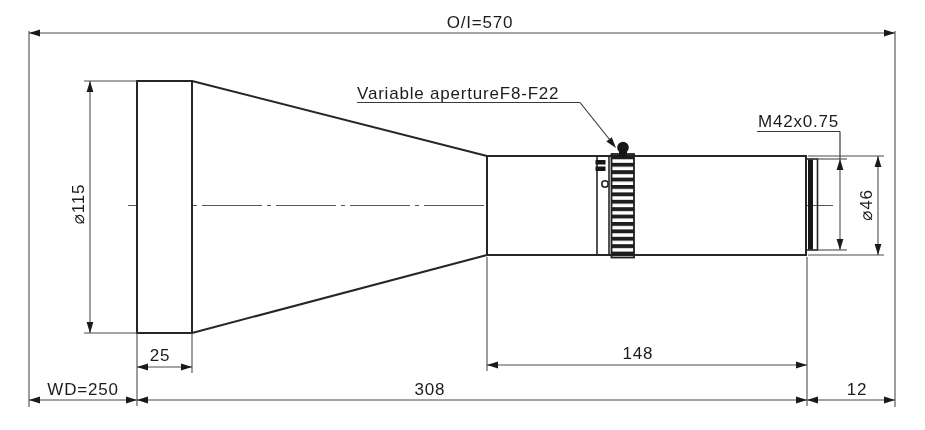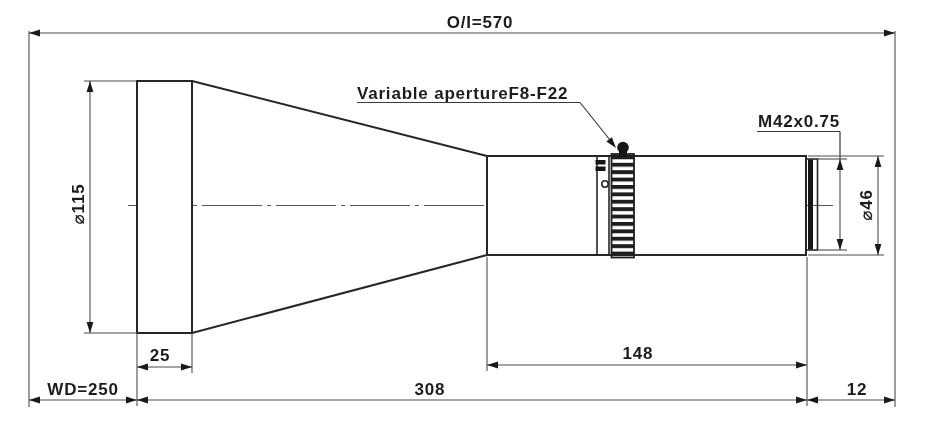--- a/index.html
+++ b/index.html
@@ -1,16 +1,16 @@
 <!DOCTYPE html>
 <html><head>
 <meta charset="utf-8">
 <style>
   html,body{margin:0;padding:0;background:#ffffff;}
-  .canvas{position:relative;width:925px;height:430px;background:#ffffff;overflow:hidden;font-weight:bold;}
+  .canvas{position:relative;width:925px;height:430px;background:#ffffff;overflow:hidden;}
   svg text{
     font-family:"Liberation Sans","DejaVu Sans",sans-serif;
     font-size:17px;
     letter-spacing:0.8px;
     fill:#1c1c1c;
   }
   .obj{stroke:#262626;stroke-width:2;fill:none;}
   .objf{stroke:#262626;stroke-width:2;fill:#ffffff;}
   .thin{stroke:#262626;stroke-width:1.6;fill:none;}
   .dim{stroke:#4d4d4d;stroke-width:1.1;fill:none;}

